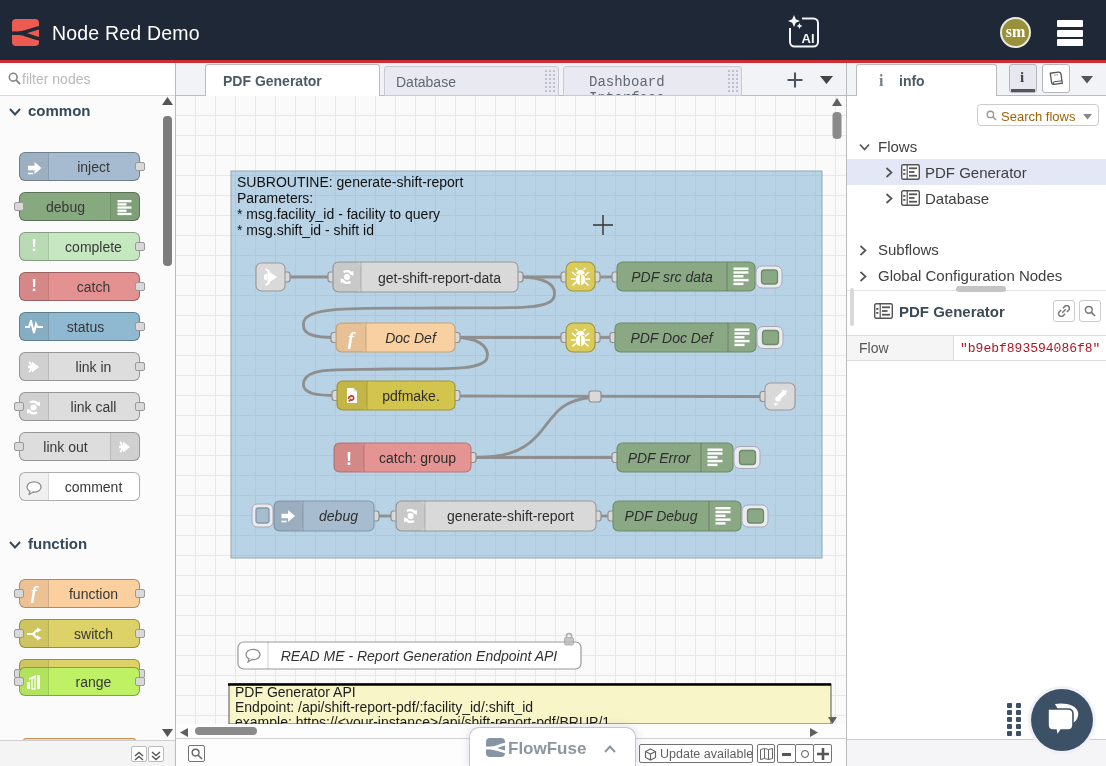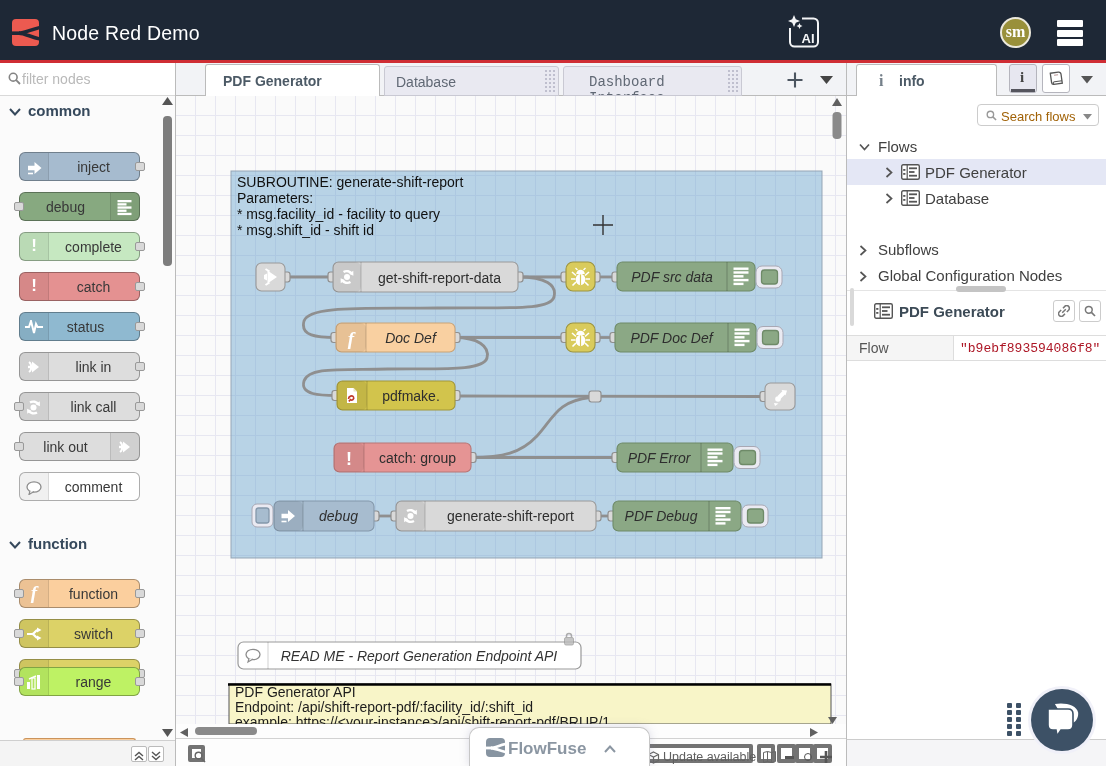--- a/index.html
+++ b/index.html
@@ -35,22 +35,22 @@
 .tab-in { position:absolute; background:#e9e9f1; border:1px solid #c9c9d3; border-radius:3px 3px 0 0; font-size:14px; color:#606874; overflow:hidden; }
 .dots { position:absolute; right:2px; top:2px; bottom:2px; width:12px; background-image:radial-gradient(#bfbfce 1px, transparent 1.2px); background-size:4px 4px; }
 
 #side { position:absolute; left:846px; top:96px; width:260px; height:670px; background:#fff; border-left:1px solid #bbb; }
 .trow { position:absolute; left:0; width:259px; height:26px; font-size:15px; color:#404040; }
 .chev { position:absolute; color:#666; font-size:13px; }
 .ficon { position:absolute; width:19px; height:16px; }
 .sbtn { position:absolute; width:22px; height:22px; background:#fff; border:1px solid #ccc; border-radius:3px; }
 
 #cfoot { position:absolute; left:176px; top:738px; width:670px; height:28px; background:#fdfdfd; border-top:1px solid #d2d2d2; }
-.fbtn { position:absolute; background:#fff; border:4px solid #737373; border-radius:2px; color:#555; }
-#ffbanner { position:absolute; left:469px; top:727px; width:181px; height:39px; background:#fff; border:1px solid #c6c6c6; border-bottom:none; border-radius:10px 10px 0 0; box-shadow:0 0 10px rgba(120,120,160,0.25); }
+.fbtn { position:absolute; background:#fff; border:1px solid #737373; border-radius:2px; color:#555; }
+#ffbanner { position:absolute; left:469px; top:727px; width:167px; height:39px; background:#fff; border:1px solid #c6c6c6; border-bottom:none; border-radius:10px 10px 0 0; box-shadow:0 0 10px rgba(120,120,160,0.25); }
 #chat { position:absolute; left:1031px; top:689px; width:62px; height:62px; border-radius:50%; background:#3d5166; box-shadow:0 0 0 3px rgba(240,240,248,0.9); }
 </style>
 </head>
 <body>
 
 <div id="header">
   <div id="logo">
     <svg width="27" height="27" viewBox="0 0 27 27">
       <path d="M-1,14.2 L8,14.2" stroke="#1e2836" stroke-width="3.6" fill="none"></path>
       <path d="M7,14.2 C12,14.2 19,10.5 28,8.5" stroke="#1e2836" stroke-width="3.6" fill="none"></path>

